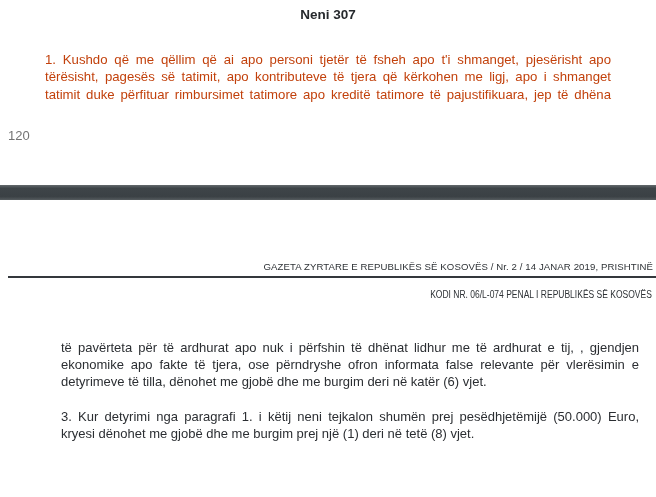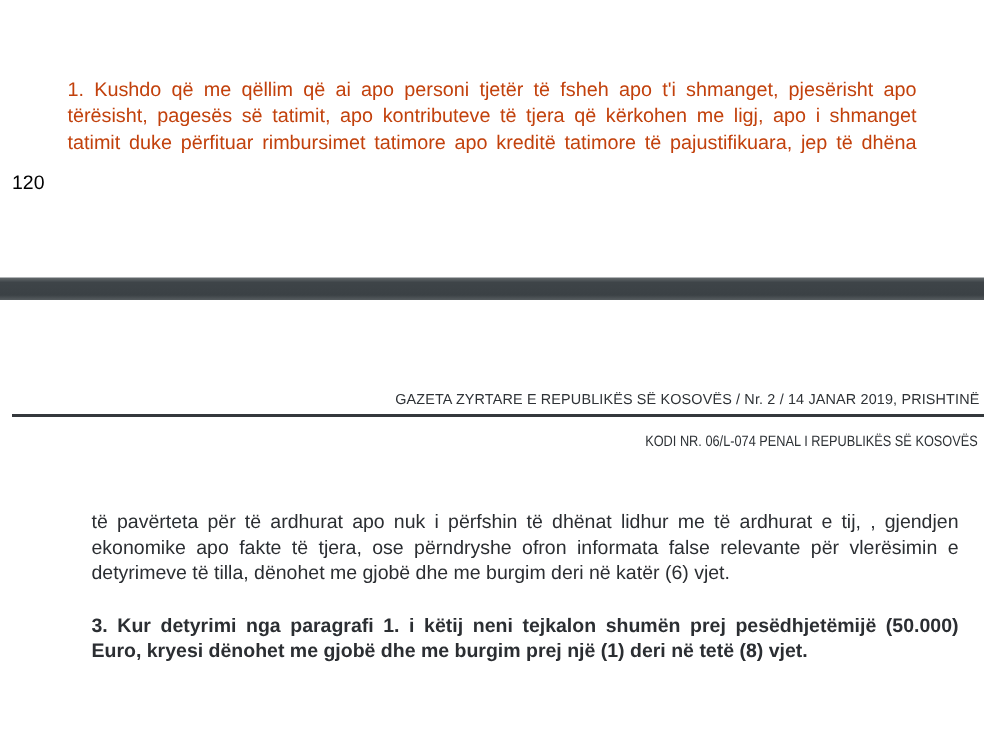--- a/index.html
+++ b/index.html
@@ -35,24 +35,24 @@
     left: 45px;
     width: 566px;
     font-size: 13.2px;
     line-height: 17.3px;
     text-align: justify;
     text-align-last: justify;
     color: #c2410c;
   }
   .page-number {
     position: absolute;
-    top: 114px;
+    top: 128px;
     left: 8px;
     font-size: 13px;
-    color: #000000;
+    color: #737373;
   }
 
   
   .page-separator {
     position: absolute;
     top: 185px;
     left: 0;
     width: 656px;
     height: 15px;
     background: linear-gradient(180deg, #646a6d 0%, #3e4448 22%, #3b4145 78%, #565c5f 100%);
@@ -94,29 +94,29 @@
     font-size: 13px;
     line-height: 17.2px;
     text-align: justify;
     color: #2b2e32;
   }
   .body-block p {
     margin: 0 0 17px 0;
   }
   .body-block p:last-child {
     margin-bottom: 17px;
-    font-weight: bold;
   }
 </style>
 </head>
 <body>
 
 <div class="screen">
 
   <div class="title-block">
+    <div>Neni 307</div>
   </div>
 
   <div class="para-top">1. Kushdo që me qëllim që ai apo personi tjetër të fsheh apo t'i shmanget, pjesërisht apo tërësisht, pagesës së tatimit, apo kontributeve të tjera që kërkohen me ligj, apo i shmanget tatimit duke përfituar rimbursimet tatimore apo kreditë tatimore të pajustifikuara,  jep të dhëna</div>
 
   <div class="page-number">120</div>
 
   <div class="page-separator"></div>
 
   <div class="journal-header">GAZETA ZYRTARE E REPUBLIKËS SË KOSOVËS / Nr. 2 / 14 JANAR 2019, PRISHTINË</div>
 

